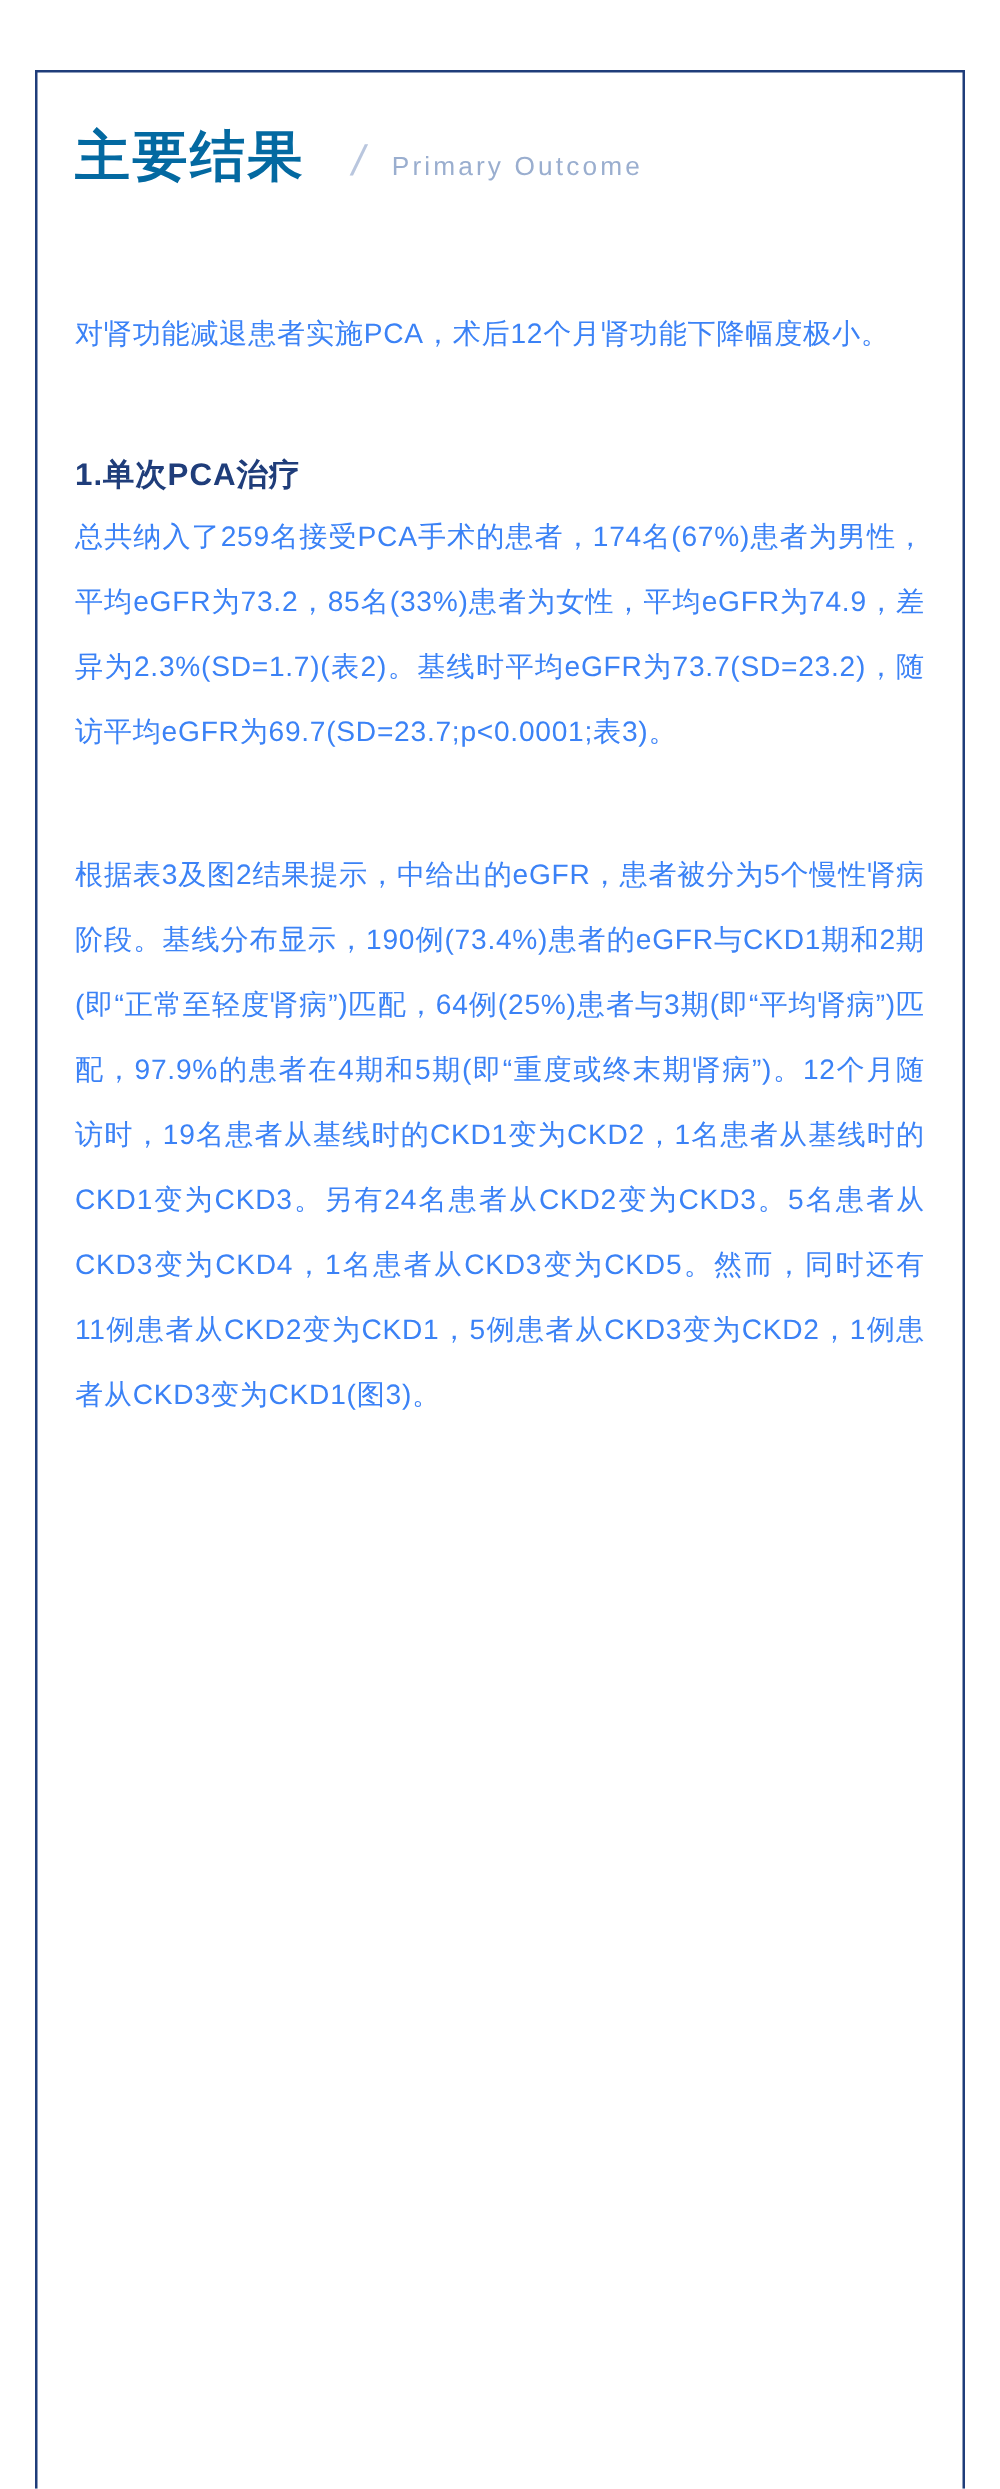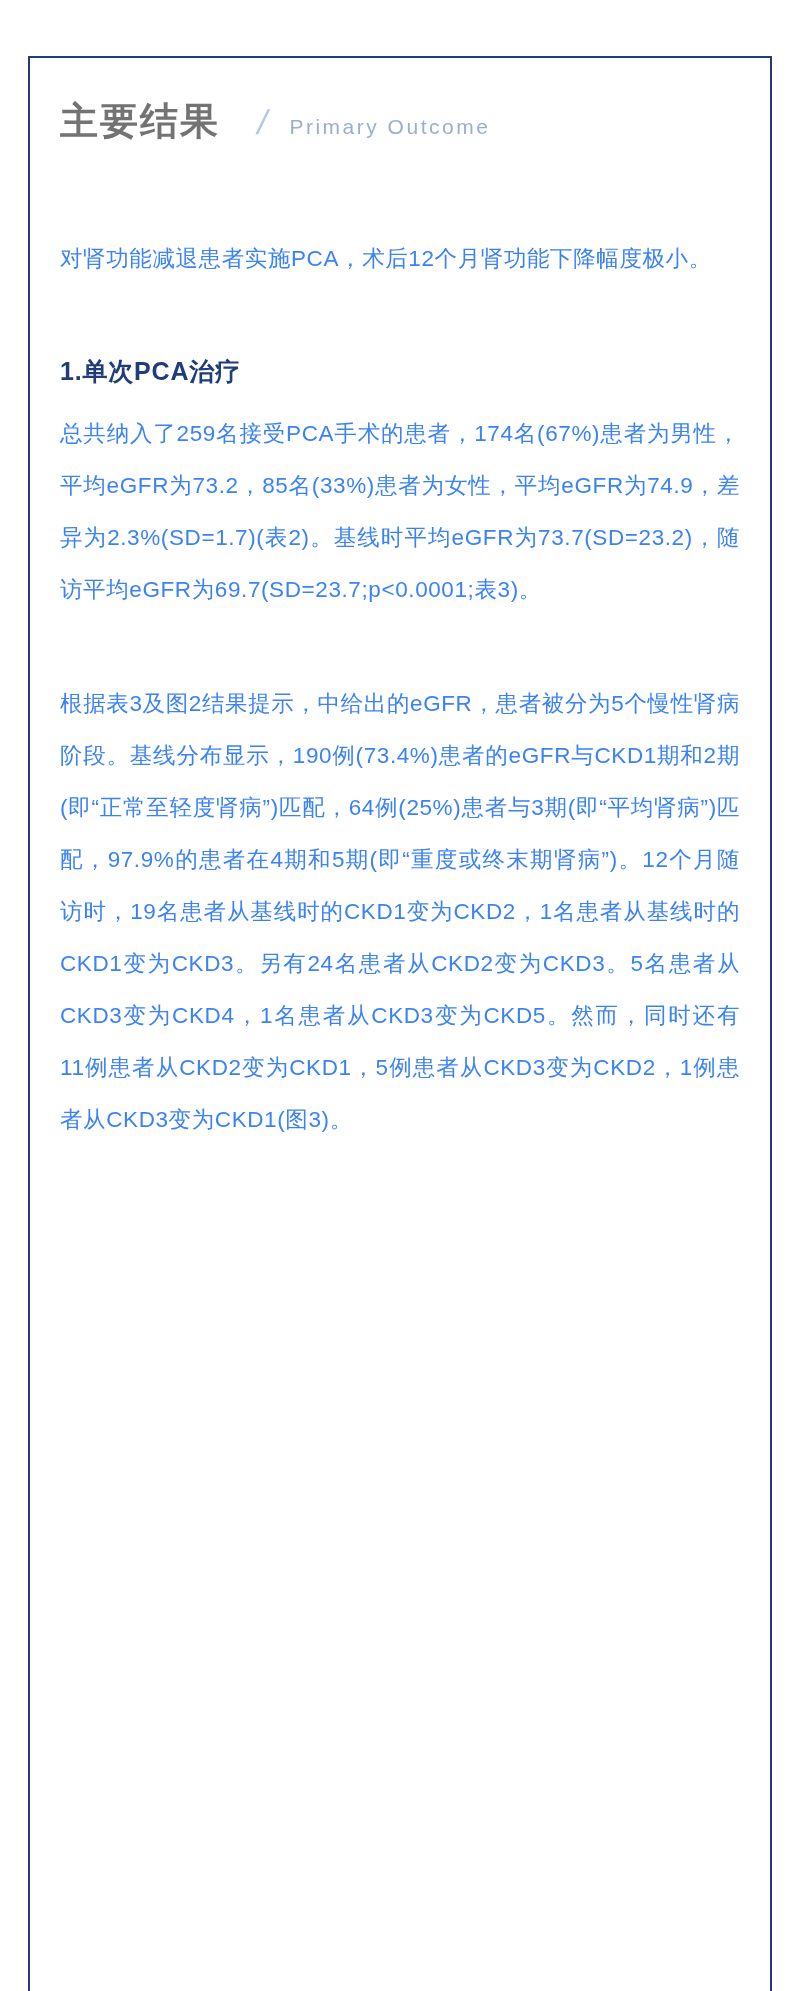--- a/index.html
+++ b/index.html
@@ -38,23 +38,23 @@
     box-sizing: border-box;
   }
   
   .header {
     display: flex;
     align-items: baseline;
     padding-top: 96px;
     padding-bottom: 0;
   }
   .header-cn {
-    font-size: 38px;
+    font-size: 44px;
     font-weight: bold;
-    color: #737373;
+    color: #0369a1;
     letter-spacing: 2px;
     white-space: nowrap;
   }
   .header-sep {
     font-size: 34px;
     color: #b9c6de;
     margin: 0 22px 0 38px;
     font-weight: 300;
     transform: skewX(-12deg);
     display: inline-block;
@@ -78,21 +78,21 @@
   }
   .para-lead {
     margin-top: 86px;
   }
   .sec-title {
     font-size: 25px;
     font-weight: bold;
     color: #1f3d7a;
     letter-spacing: 0.8px;
     margin-top: 70px;
-    margin-bottom: 20px;
+    margin-bottom: 8px;
   }
   .para-spaced {
     margin-top: 62px;
   }
 </style>
 </head>
 <body>
 
 <div class="page">
 

